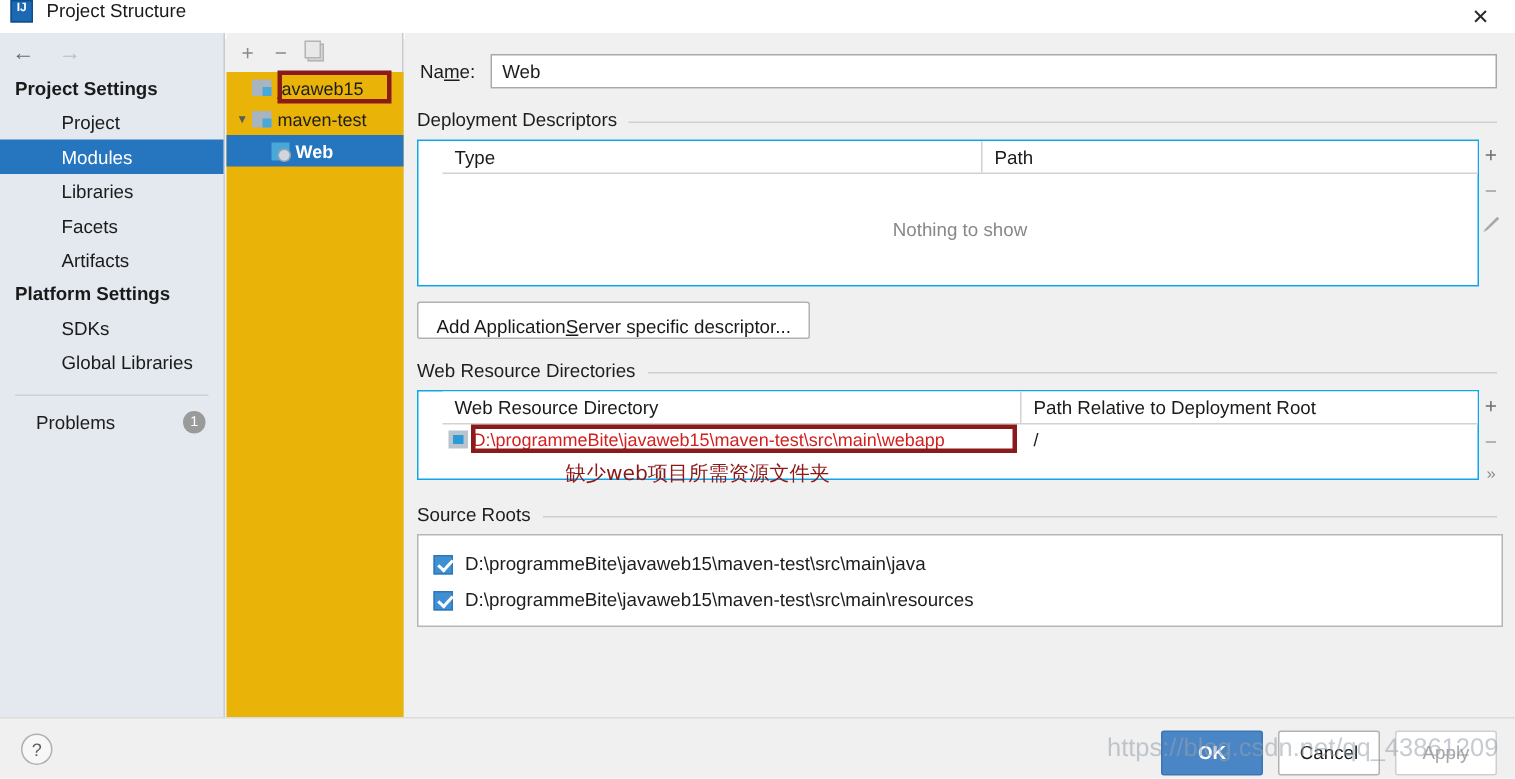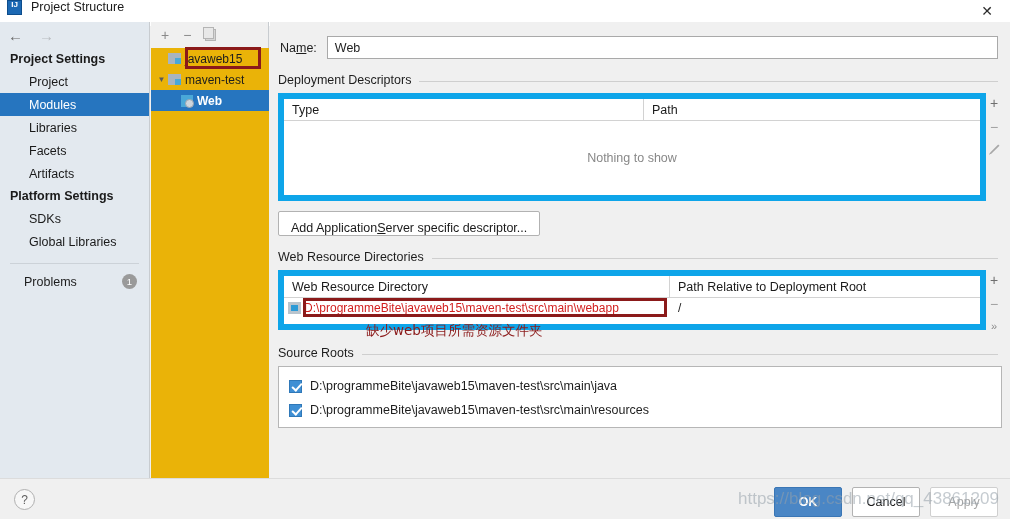--- a/index.html
+++ b/index.html
@@ -69,21 +69,21 @@
 
   .side-group-title {
     font-weight: bold;
     font-size: 12.5px;
     color: #1a1a1a;
     padding: 4px 0 4px 10px;
   }
   .side-item {
     height: 23px;
     display: flex; align-items: center;
-    padding-left: 29px;
+    padding-left: 41px;
     font-size: 12.5px;
     color: #1a1a1a;
   }
   .side-item.selected {
     background: #2675bf;
     color: #ffffff;
   }
   .side-sep {
     margin: 10px 10px 6px 10px;
     height: 1px; background: #ccd2d8;
@@ -203,23 +203,24 @@
     margin-top: 2px;
   }
 
   .table-wrap {
     display: flex;
     margin: 6px 0 0 8px;
     width: 724px;
   }
   .table-box {
     background: #ffffff;
-    border: 6px solid #0ea5e9;
+    border: 1px solid #0ea5e9;
     flex: 1;
     position: relative;
+    padding-left: 16px;
   }
   .t-head {
     display: flex; height: 22px;
     border-bottom: 1px solid #d2d2d2;
     background: #ffffff;
   }
   .t-col {
     display: flex; align-items: center;
     padding-left: 8px;
     font-size: 12.5px;

